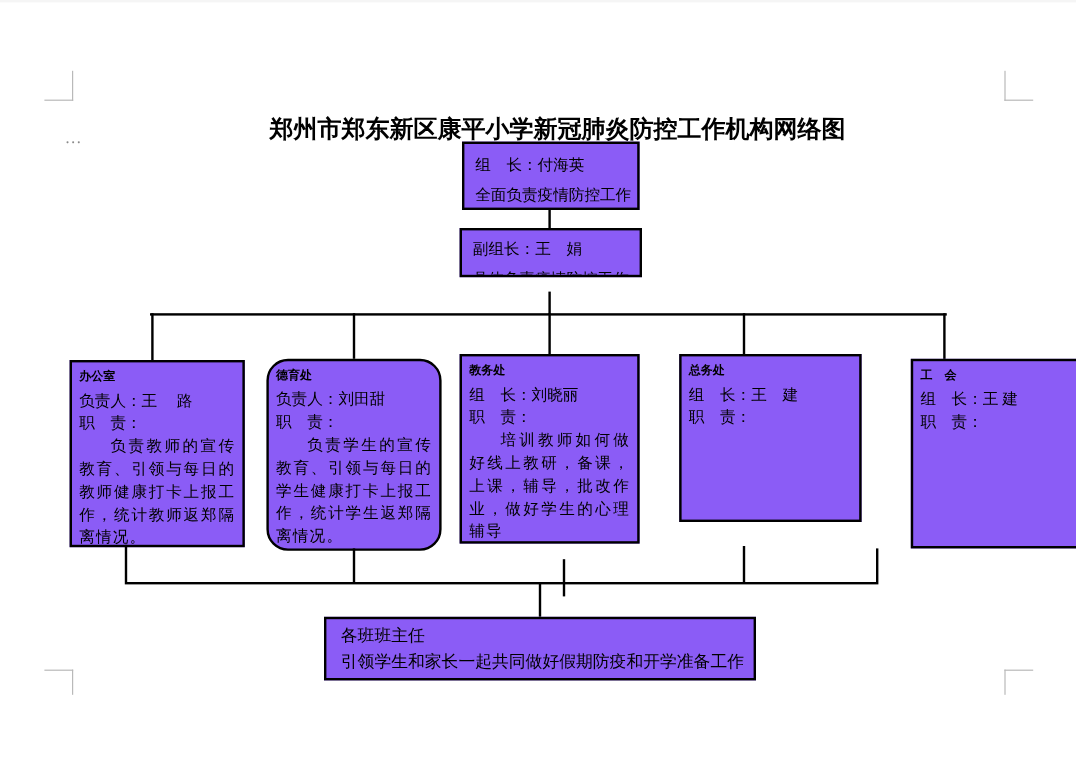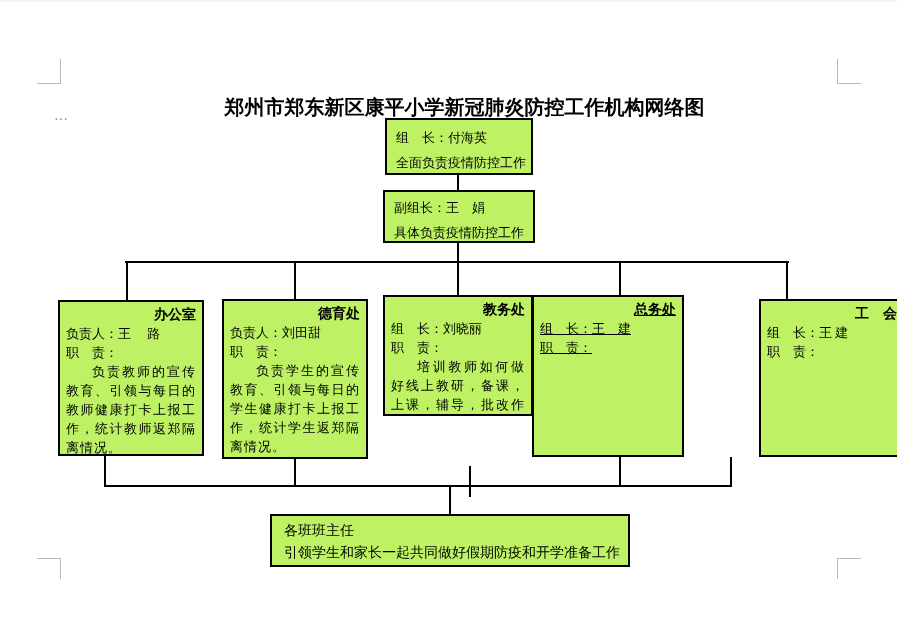--- a/index.html
+++ b/index.html
@@ -6,30 +6,30 @@
   #canvas{
     position:relative;width:897px;height:634px;background:#ffffff;
     overflow:hidden;border-top:2px solid #f5f5f5;
     font-family:"Liberation Serif","DejaVu Serif",serif;color:#000;
   }
   
   .line{position:absolute;background:#000;}
   
   .crop{position:absolute;background:#b9b9b9;}
   
-  .box{position:absolute;border:2px solid #000;background:#bef264;box-sizing:border-box;overflow:hidden;}
+  .box{position:absolute;border:2px solid #000;background:#8b5cf6;box-sizing:border-box;overflow:hidden;}
   .page-title{
     position:absolute;left:0;top:92px;width:100%;text-align:center;
     font-family:"Liberation Sans","DejaVu Sans",sans-serif;
     font-weight:bold;font-size:20px;letter-spacing:0px;color:#000;margin-left:16px;
   }
   .two-line{padding:5px 9px 0 9px;font-size:13px;line-height:25px;white-space:nowrap;}
   .dept{padding:3px 6px 0 6px;font-size:13px;}
   .dept .dept-title{
-    text-align:right;font-weight:bold;font-size:14px;line-height:19px;
+    text-align:left;font-weight:bold;font-size:10px;line-height:19px;
     font-family:"Liberation Sans","DejaVu Sans",sans-serif;
   }
   .dept .hline{line-height:19px;white-space:nowrap;}
   .dept .body{
     line-height:19px;text-indent:2em;text-align:justify;
     letter-spacing:1px;margin:0;
   }
   .bottom-inner{padding:4px 12px 0 12px;font-size:14px;line-height:22px;white-space:nowrap;}
   .ellipsis-mark{position:absolute;left:54px;top:106px;color:#8a8a8a;font-size:14px;letter-spacing:1px;}
 </style>
@@ -53,21 +53,21 @@
 
   <div class="box" style="left:385px;top:116px;width:148px;height:57px;">
     <div class="two-line">
       <div>组　长：付海英</div>
       <div>全面负责疫情防控工作</div>
     </div>
   </div>
 
   <div class="line" style="left:457px;top:173px;width:2px;height:15px;"></div>
 
-  <div class="box" style="left:383px;top:188px;width:152px;height:53px;">
+  <div class="box" style="left:383px;top:188px;width:152px;height:41px;">
     <div class="two-line" style="padding-top:3px;">
       <div>副组长：王　娟</div>
       <div>具体负责疫情防控工作</div>
     </div>
   </div>
 
   <div class="line" style="left:457px;top:241px;width:2px;height:19px;"></div>
   <div class="line" style="left:125px;top:259px;width:664px;height:2px;"></div>
   <div class="line" style="left:126px;top:259px;width:2px;height:39px;"></div>
   <div class="line" style="left:294px;top:259px;width:2px;height:38px;"></div>
@@ -75,35 +75,35 @@
   <div class="line" style="left:619px;top:259px;width:2px;height:36px;"></div>
   <div class="line" style="left:786px;top:259px;width:2px;height:39px;"></div>
 
   <div class="box dept" style="left:58px;top:298px;width:146px;height:156px;">
     <div class="dept-title">办公室</div>
     <div class="hline">负责人：王　 路</div>
     <div class="hline">职　责：</div>
     <p class="body">负责教师的宣传教育、引领与每日的教师健康打卡上报工作，统计教师返郑隔离情况。</p>
   </div>
 
-  <div class="box dept" style="left:222px;top:297px;width:146px;height:160px;">
+  <div class="box dept" style="left:222px;top:297px;width:146px;height:160px;border-radius:18px;">
     <div class="dept-title">德育处</div>
     <div class="hline">负责人：刘田甜</div>
     <div class="hline">职　责：</div>
     <p class="body">负责学生的宣传教育、引领与每日的学生健康打卡上报工作，统计学生返郑隔离情况。</p>
   </div>
 
-  <div class="box dept" style="left:383px;top:293px;width:150px;height:121px;">
+  <div class="box dept" style="left:383px;top:293px;width:150px;height:158px;">
     <div class="dept-title">教务处</div>
     <div class="hline">组　长：刘晓丽</div>
     <div class="hline">职　责：</div>
     <p class="body">培训教师如何做好线上教研，备课，上课，辅导，批改作业，做好学生的心理辅导</p>
   </div>
 
-  <div class="box dept" style="left:532px;top:293px;width:152px;height:162px;text-decoration:underline;">
+  <div class="box dept" style="left:566px;top:293px;width:152px;height:140px;">
     <div class="dept-title">总务处</div>
     <div class="hline">组　长：王　建</div>
     <div class="hline">职　责：</div>
   </div>
 
   <div class="box dept" style="left:712px;top:297px;width:146px;height:158px;margin-left:47px;">
     <div class="dept-title">工　会</div>
     <div class="hline">组　长：王 建</div>
     <div class="hline">职　责：</div>
   </div>

